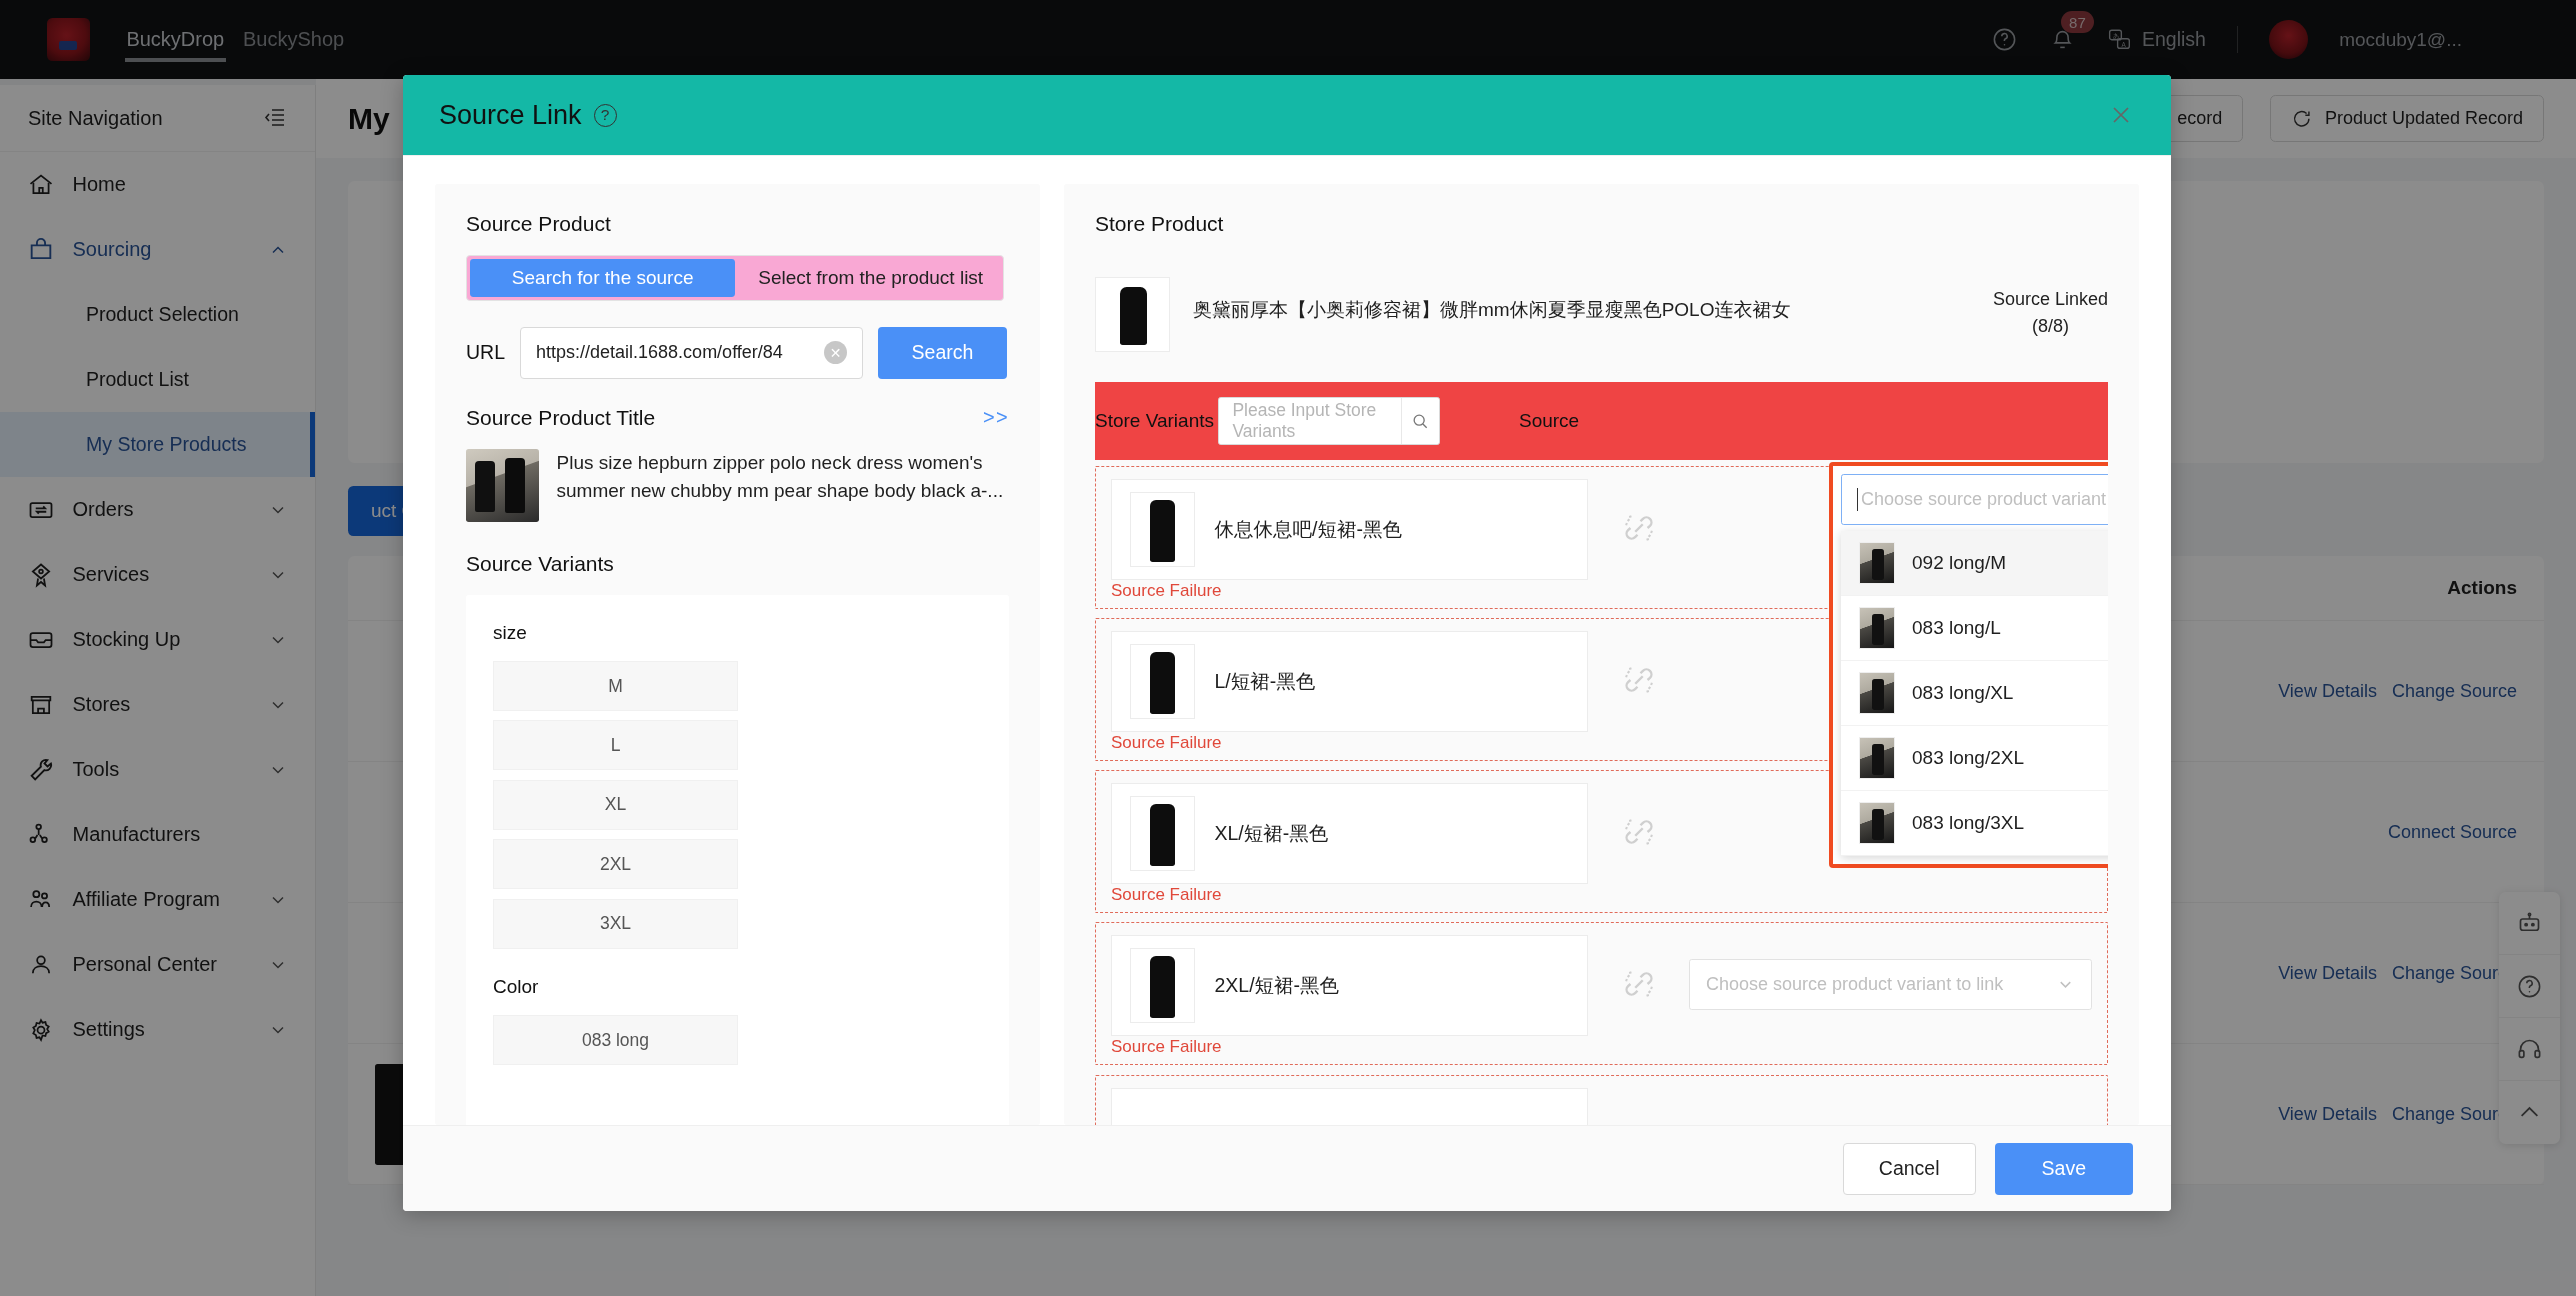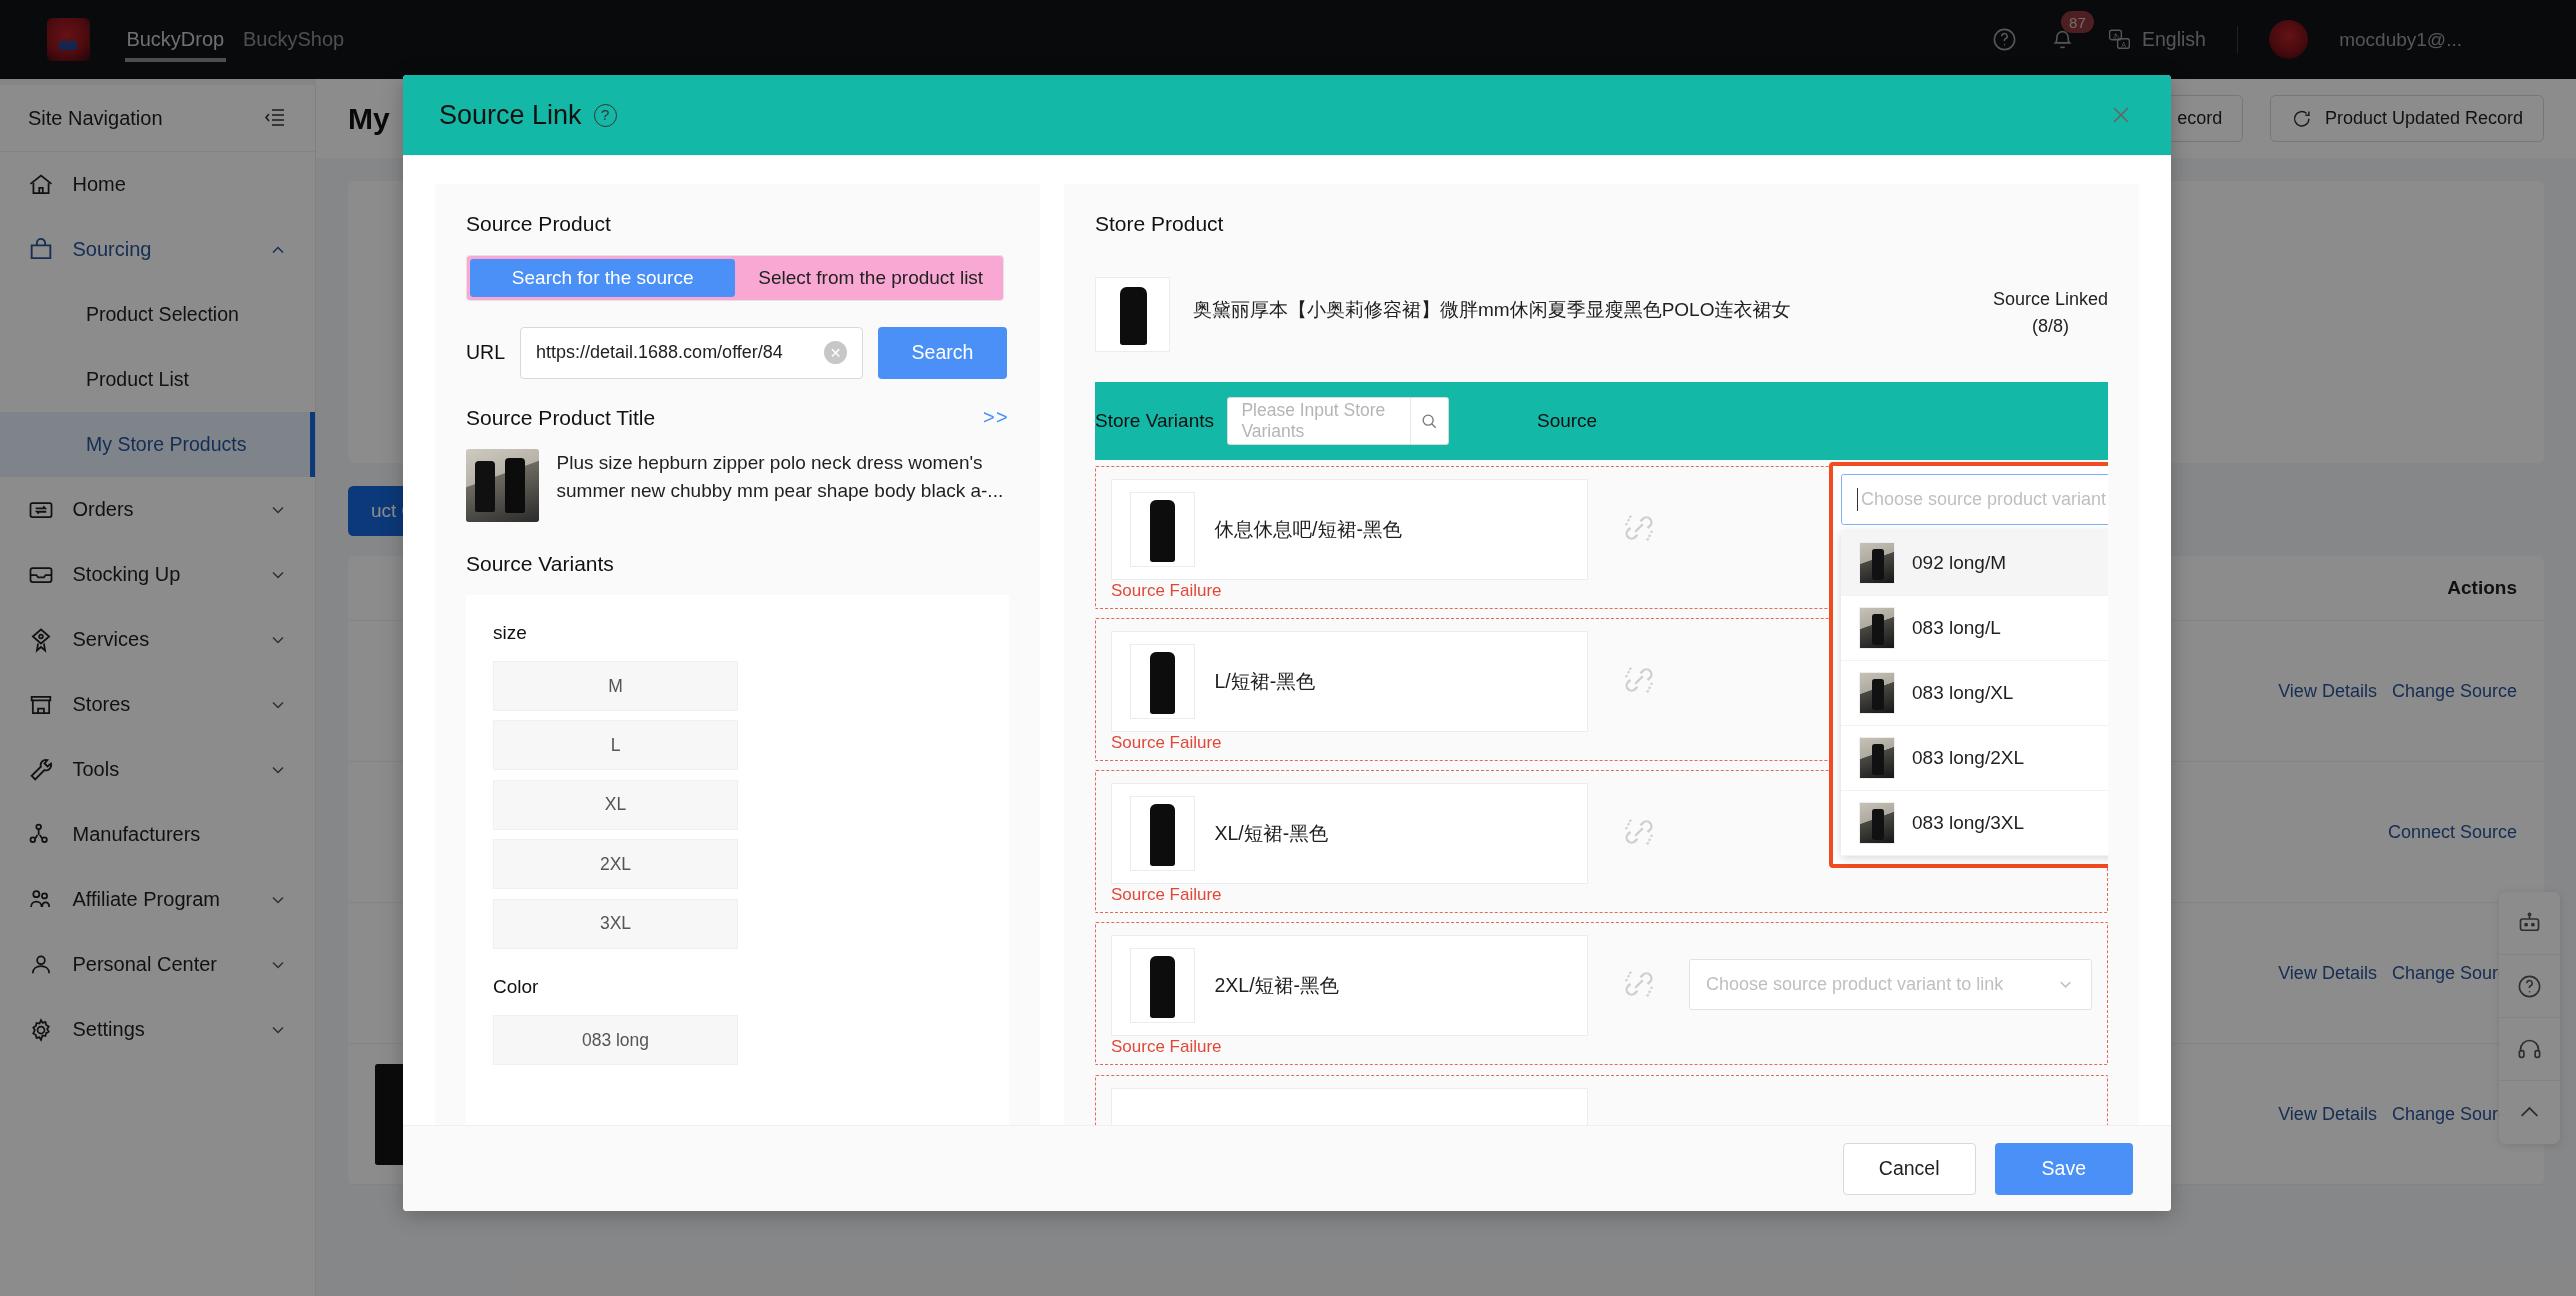--- a/index.html
+++ b/index.html
@@ -225,21 +225,21 @@
   .sp-thumb {
     width: 75px; height: 75px; flex: 0 0 75px; background: #fff; border: 0.7px solid #ececec;
     position: relative; overflow: hidden;
   }
   .sp-thumb::after{
     content:""; position:absolute; left:24px; top:9.4px; width:27px; height:58px;
     background:#0d0d0d; border-radius: 6.7px 6.7px 2.7px 2.7px;
   }
   .sp-name { font-size: 19px; color: #1f1f1f; padding-top: 20px; }
   .sp-linked { margin-left: auto; text-align: center; font-size: 18px; color: #1f1f1f; line-height: 1.5; padding-top: 9.4px; }
-  .sv-bar { display: flex; align-items: center; gap: 13px; background:#14b8a6; padding: 15px 0; }
+  .sv-bar { display: flex; align-items: center; gap: 4px; background:#ef4444; padding: 15px 0; }
   .sv-lbl { font-size: 19px; color: #111; }
   .sv-input {
     width: 222px; height: 48px; border: 0.7px solid #d9d9d9; border-radius: 2.7px; background: #fff;
     display: flex; align-items: center; font-size: 17.5px; color: #b5b5b5; padding-left: 13.4px;
   }
   .sv-input .srch { margin-left:auto; width: 48px; display:flex; align-items:center; justify-content:center;
       border-left: 0.7px solid #e8e8e8; height: 100%; color:#666; }
   .sv-source-lbl { font-size: 19px; color: #111; margin-left: 75px; }
 
   .rows-wrap { flex: 1; overflow: hidden; position: relative; padding-top: 6.7px; }
@@ -413,41 +413,41 @@
       <span class="chev">
         <svg width="20" height="20" viewBox="0 0 24 24" fill="none" stroke="#555" stroke-width="1.8">
             <path d="M6 9l6 6 6-6"></path>
           </svg>
       </span>
     </div>
 
     <div class="sb-item">
       <span class="ico">
         <svg width="28" height="28" viewBox="0 0 24 24" fill="none" stroke="currentColor" stroke-width="1.5">
-            <rect x="3" y="6" width="18" height="12" rx="2"></rect>
-            <path d="M3 12h5l1.5 2h5L16 12h5"></path>
-          </svg>
-      </span>
-      <span>Stocking Up</span>
+            <path d="M12 3l7 6-7 6-7-6z"></path>
+            <circle cx="12" cy="9" r="1.6"></circle>
+            <path d="M9.5 15l-1 6 3.5-3 3.5 3-1-6"></path>
+          </svg>
+      </span>
+      <span>Services</span>
       <span class="chev">
         <svg width="20" height="20" viewBox="0 0 24 24" fill="none" stroke="#555" stroke-width="1.8">
             <path d="M6 9l6 6 6-6"></path>
           </svg>
       </span>
     </div>
 
     <div class="sb-item">
       <span class="ico">
         <svg width="28" height="28" viewBox="0 0 24 24" fill="none" stroke="currentColor" stroke-width="1.5">
-            <path d="M12 3l7 6-7 6-7-6z"></path>
-            <circle cx="12" cy="9" r="1.6"></circle>
-            <path d="M9.5 15l-1 6 3.5-3 3.5 3-1-6"></path>
-          </svg>
-      </span>
-      <span>Services</span>
+            <rect x="3" y="6" width="18" height="12" rx="2"></rect>
+            <path d="M3 12h5l1.5 2h5L16 12h5"></path>
+          </svg>
+      </span>
+      <span>Stocking Up</span>
       <span class="chev">
         <svg width="20" height="20" viewBox="0 0 24 24" fill="none" stroke="#555" stroke-width="1.8">
             <path d="M6 9l6 6 6-6"></path>
           </svg>
       </span>
     </div>
 
     <div class="sb-item">
       <span class="ico">
         <svg width="28" height="28" viewBox="0 0 24 24" fill="none" stroke="currentColor" stroke-width="1.5">

